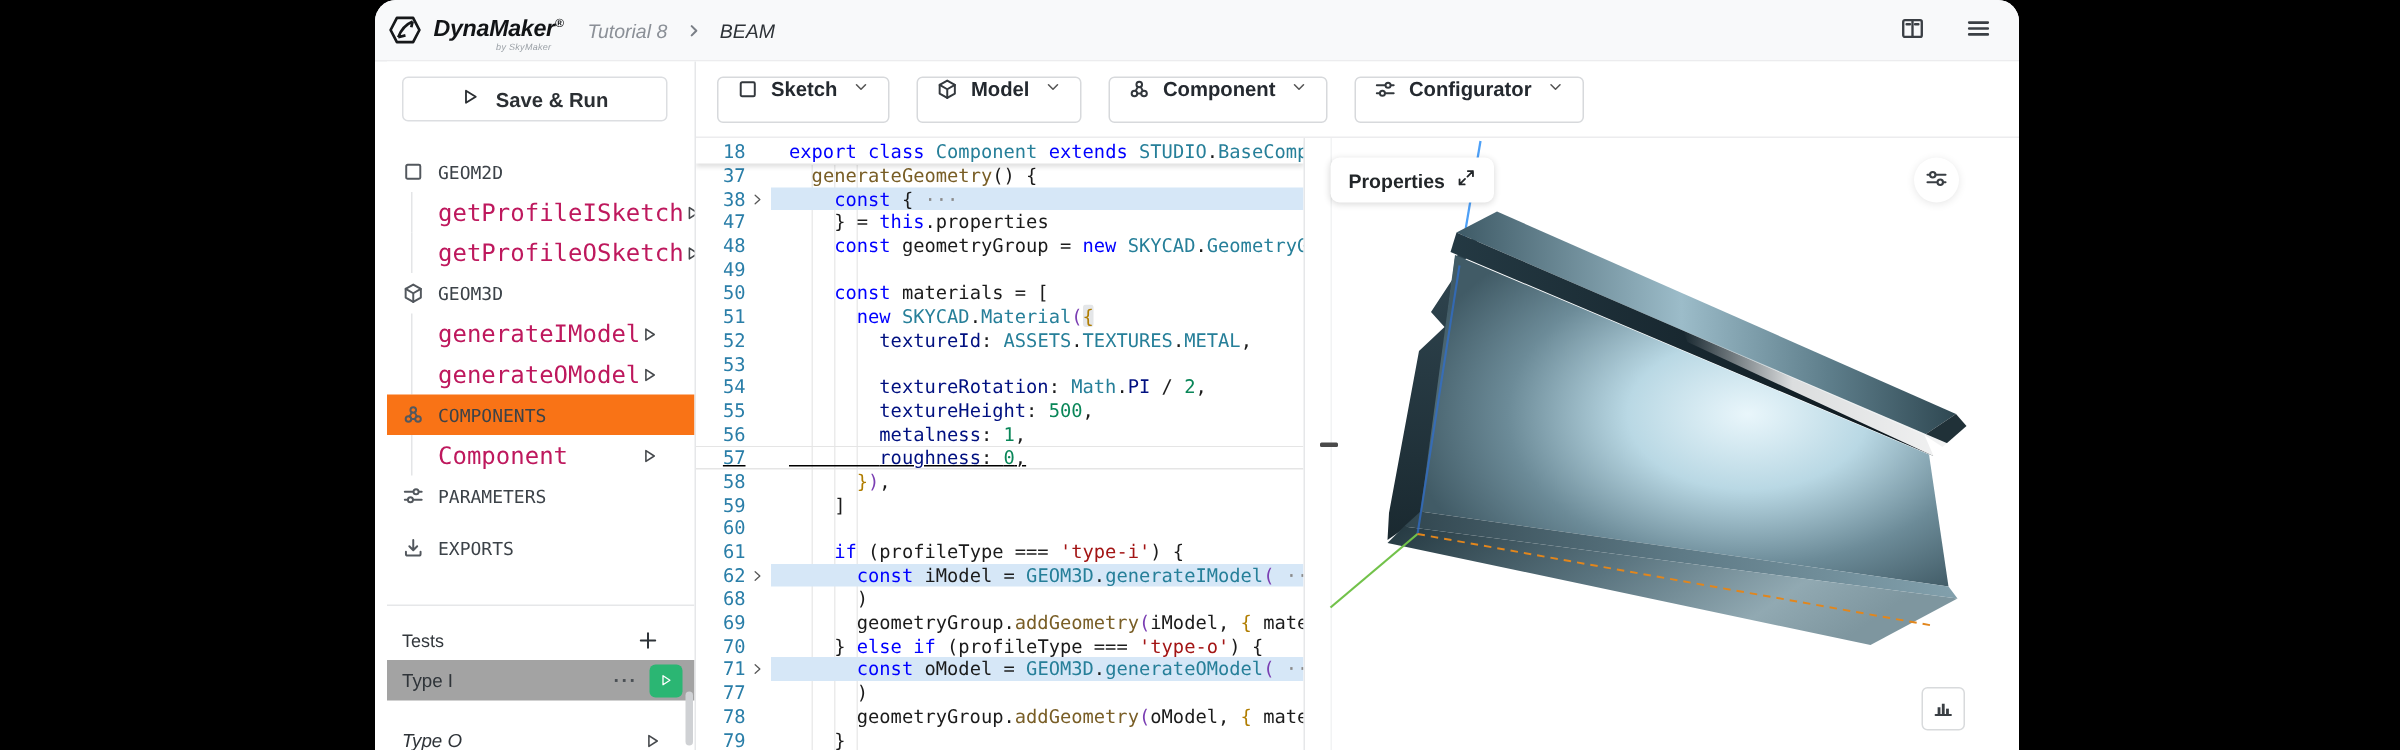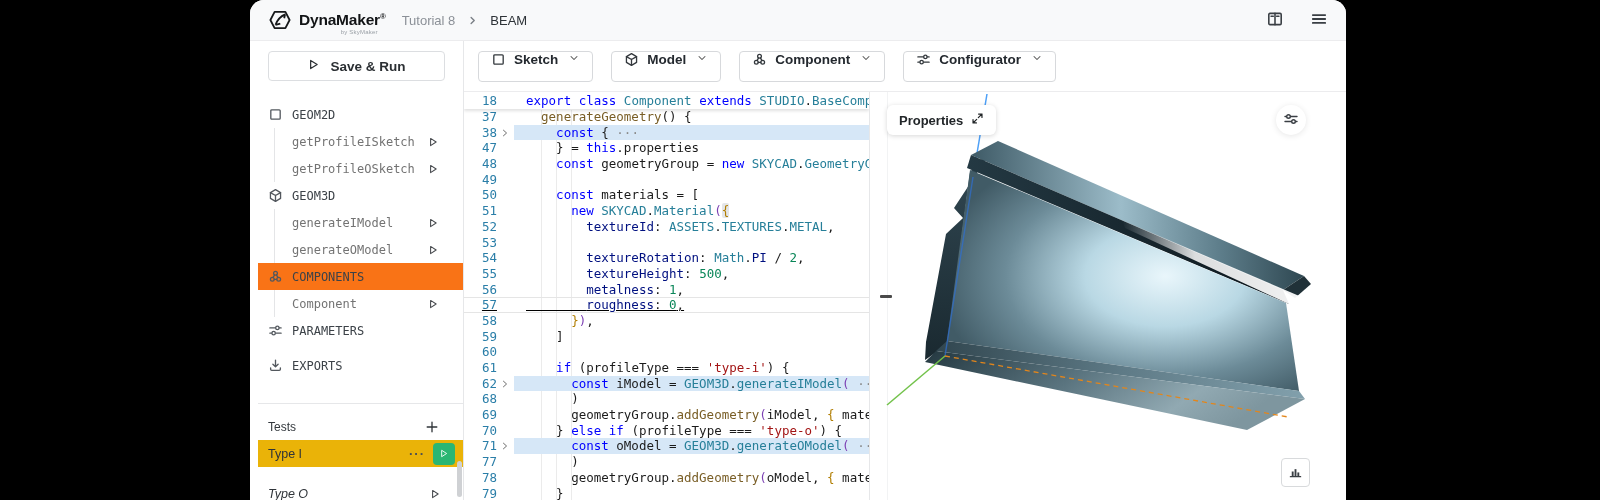--- a/index.html
+++ b/index.html
@@ -4,21 +4,21 @@
 <style>
   html,body{margin:0;padding:0;}
   body{width:1600px;height:500px;background:#000;overflow:hidden;
        font-family:"Liberation Sans",sans-serif;-webkit-font-smoothing:antialiased;}
   .stage{position:relative;width:1600px;height:500px;background:#000;}
   .window{position:absolute;left:250px;top:0;width:1096px;height:500px;background:#fff;
           border-radius:14px 14px 0 0;overflow:hidden;box-shadow:0 0 18px rgba(0,0,0,.5);}
 
   
   .appbar{height:40px;background:#f8f9fa;border-bottom:1px solid #ececee;
-          display:flex;align-items:center;padding:0 18px 0 18px;}
+          display:flex;align-items:center;padding:0 18px 0 8px;font-style:italic;}
   .logo{display:flex;align-items:center;gap:7px;color:#16181a;}
   .logo svg{display:block;}
   .wordmark{position:relative;font-size:15.5px;font-weight:700;letter-spacing:-.2px;color:#121416;line-height:1;}
   .wordmark sup{font-size:8px;font-weight:700;}
   .wordmark .sub{position:absolute;right:8px;bottom:-7px;font-size:6px;font-weight:400;color:#9aa0a6;letter-spacing:.2px;}
   .crumbs{display:flex;align-items:center;gap:12px;margin-left:16px;font-size:13px;}
   .crumb-project{color:#8b9097;}
   .crumb-page{color:#2d3237;font-weight:500;}
   .crumb-sep{color:#7a7f86;display:flex;align-items:center;}
   .appbar-right{margin-left:auto;display:flex;align-items:center;gap:26px;color:#3a3f44;}
@@ -31,28 +31,28 @@
   .sidebar{position:relative;width:205px;min-width:205px;background:#fff;border-right:1px solid #e6e7e9;overflow:hidden;}
   .run-btn{margin:10px 18px 0 10px;width:177px;height:30px;box-sizing:border-box;background:#fff;
            border:1px solid #dcdee1;border-radius:4px;display:flex;align-items:center;justify-content:center;
            gap:10px;font-size:13.5px;font-weight:600;color:#2b2f33;cursor:pointer;font-family:"Liberation Sans",sans-serif;}
   .nav{margin-top:20px;}
   .nav-header{height:27px;display:flex;align-items:center;gap:9px;padding:0 24px 0 10px;
               font-family:"DejaVu Sans Mono",monospace;font-size:12px;color:#3c4248;cursor:pointer;}
   .nav-header .nico{color:#53585e;display:flex;}
   .nav-header.active{background:#f97316;}
   .nav-item{height:27px;margin-left:16px;border-left:1px solid #e4e5e7;padding:0 24px 0 17px;
-            display:flex;align-items:center;font-family:"DejaVu Sans Mono",monospace;font-size:12px;color:#737373;cursor:pointer;}
+            display:flex;align-items:center;font-family:"DejaVu Sans Mono",monospace;font-size:16px;color:#be185d;cursor:pointer;}
   .nav-item .runico{margin-left:auto;color:#46494d;display:flex;}
   .exports-gap{margin-top:8px;}
   .side-divider{border:none;border-top:1px solid #e6e7e9;margin:24px 0 10px 0;}
   .tests-head{height:26px;display:flex;align-items:center;padding:0 24px 0 10px;font-size:12px;color:#33383d;}
   .tests-head .plus{margin-left:auto;color:#2f3439;display:flex;cursor:pointer;}
   .test-row{height:27px;display:flex;align-items:center;padding:0 8px 0 10px;font-size:12.5px;color:#2f3439;cursor:pointer;}
-  .test-row.active{background:#eab308;}
+  .test-row.active{background:#a3a3a3;}
   .test-row .dots{margin-left:auto;font-weight:700;font-size:13px;color:#4a4f54;letter-spacing:1px;padding:0 8px;cursor:pointer;}
   .green-play{width:22px;height:22px;border-radius:4px;border:none;display:flex;align-items:center;justify-content:center;
               color:#fff;cursor:pointer;}
   .test-row .runico{margin-left:auto;margin-right:14px;color:#46494d;display:flex;}
   .test-row.typeo{margin-top:13px;font-style:italic;}
   .side-scroll{position:absolute;right:1px;bottom:4px;width:5px;height:36px;background:#cfd1d4;border-radius:3px;}
 
   
   .main{flex:1;display:flex;flex-direction:column;min-width:0;}
   .toolbar{height:50px;min-height:50px;display:flex;align-items:center;gap:18px;padding-left:14px;

